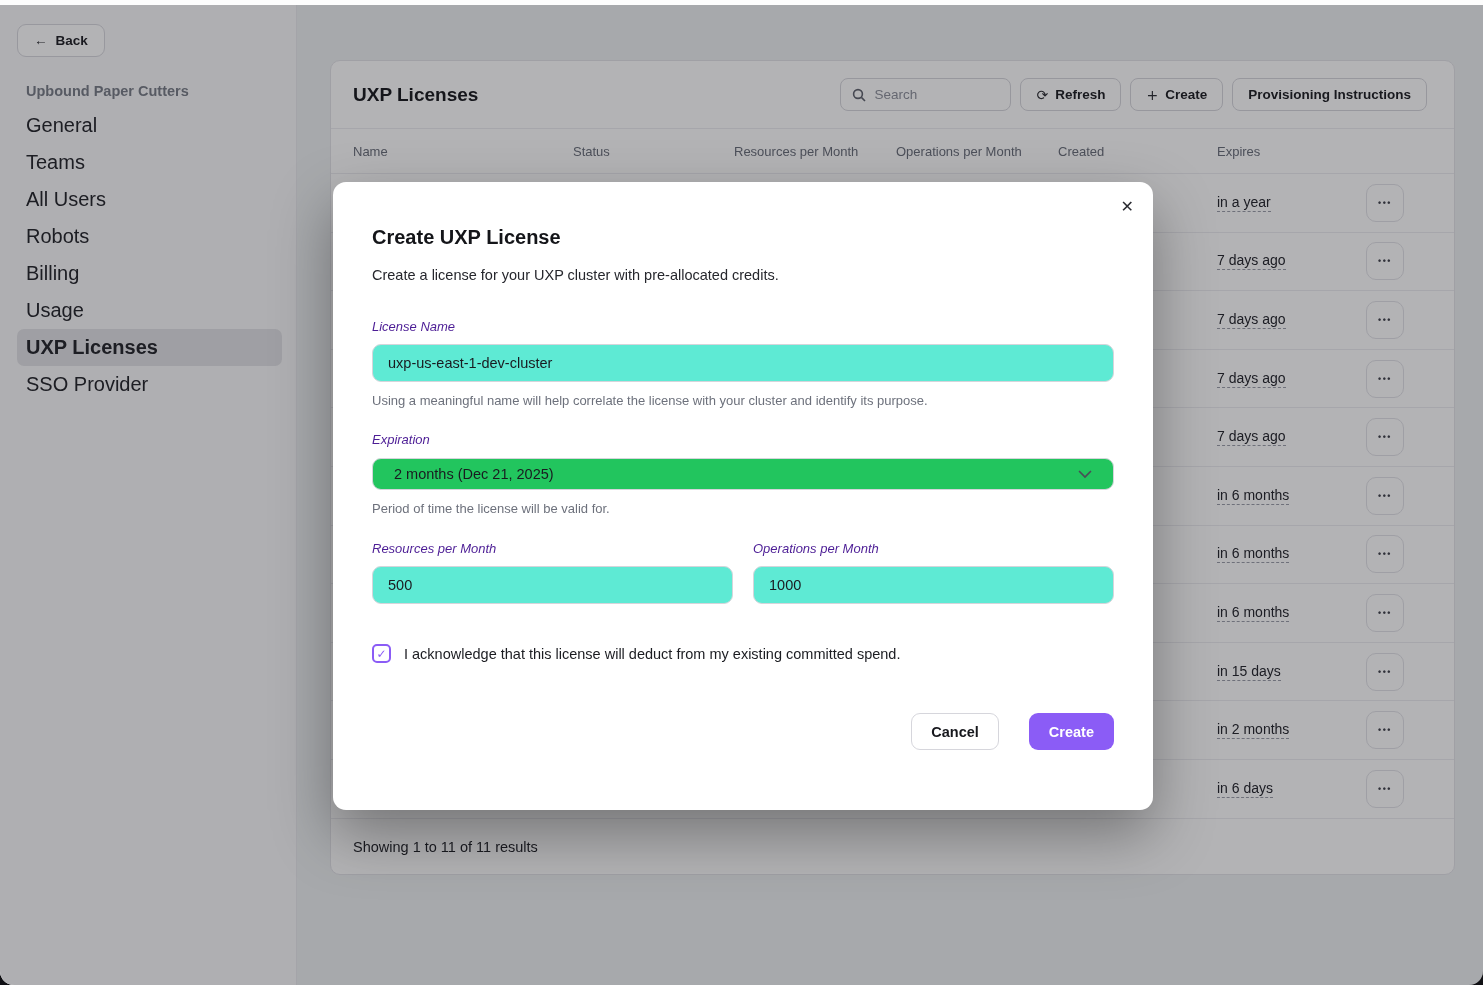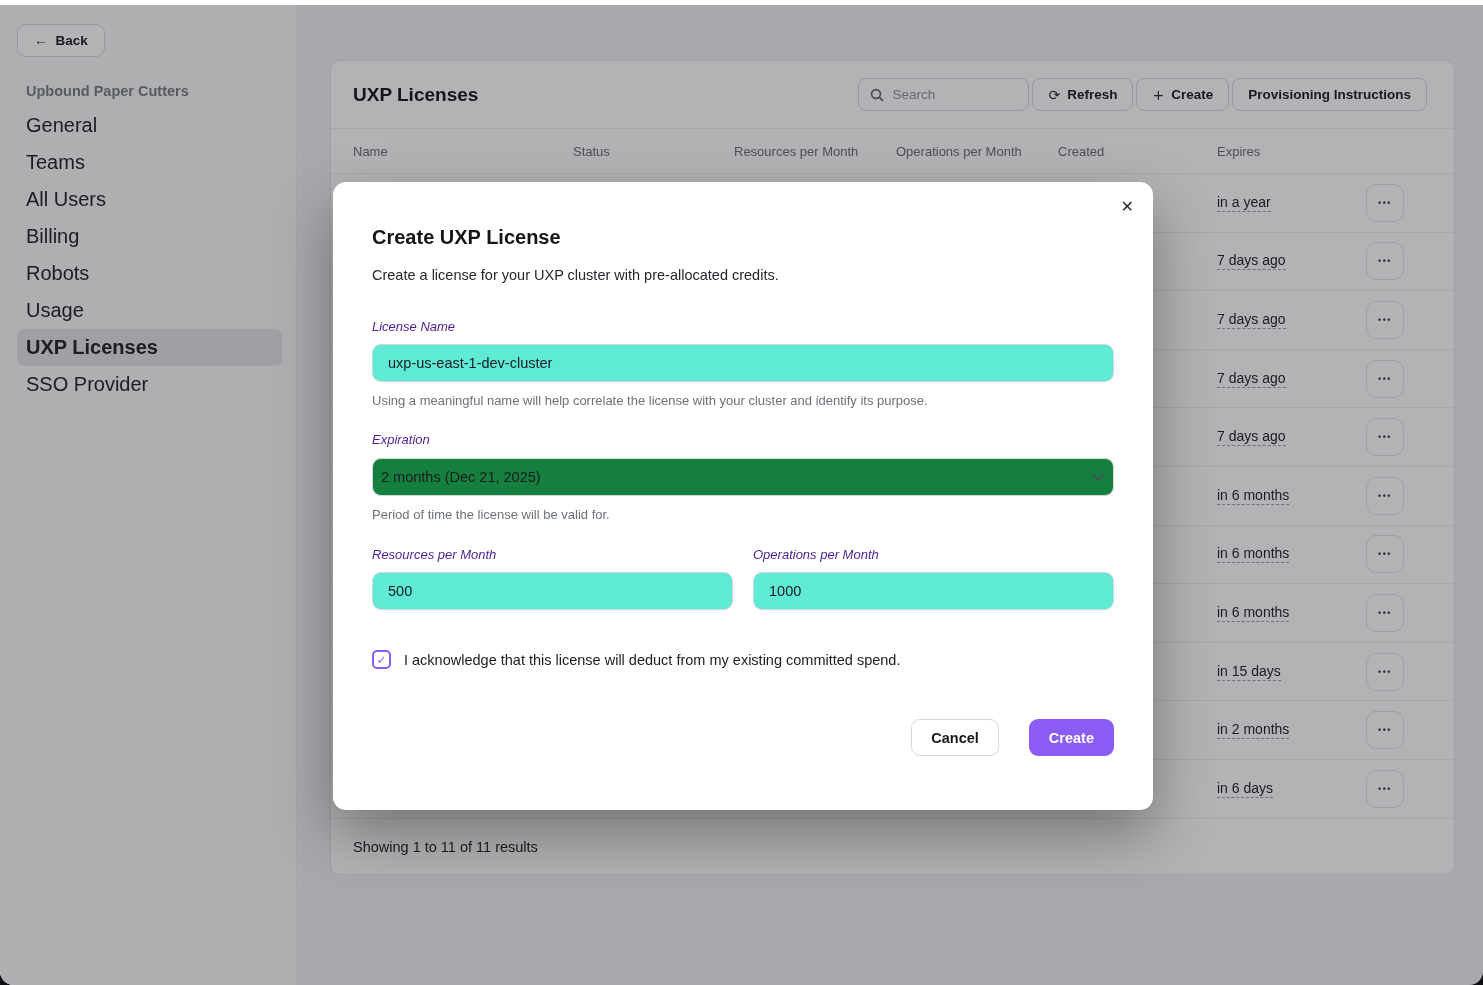--- a/index.html
+++ b/index.html
@@ -17,21 +17,21 @@
   .org-name { margin:26px 0 8px 26px; font-size:14.5px; font-weight:bold; color:#787d87; }
   .nav-item { height:37px; margin:0 14px 0 17px; padding-left:9px; display:flex; align-items:center;
               font-size:20px; color:#23242a; border-radius:7px; cursor:pointer; }
   .nav-item.active { background:#e2e2e6; font-weight:bold; }
 
   
   .card { position:absolute; left:330px; top:60px; width:1125px; height:815px;
           background:#fff; border:1px solid #e3e3e8; border-radius:10px; overflow:hidden; }
   .card-header { height:67px; display:flex; align-items:center; padding:0 27px 0 22px; }
   .card-title { font-size:19px; font-weight:bold; color:#17181d; }
-  .controls { margin-left:auto; display:flex; align-items:center; gap:3px; }
+  .controls { margin-left:auto; display:flex; align-items:center; gap:9px; }
   .search-box { width:171px; height:33px; background:#fff; border:1px solid #d6d6dc; border-radius:8px;
                 display:flex; align-items:center; padding:0 11px; gap:8px; }
   .search-box input { border:none; outline:none; width:100%; font-size:13.5px; color:#1c1d22;
                       font-family:"Liberation Sans", sans-serif; background:transparent; }
   .search-box input::placeholder { color:#8d909b; }
   .btn { height:33px; padding:0 15px; background:#fff; border:1px solid #d6d6dc; border-radius:8px;
          display:flex; align-items:center; gap:7px; font-size:13.5px; font-weight:bold; color:#1b1c21; cursor:pointer; }
   .btn .glyph { font-family:"DejaVu Sans", sans-serif; font-weight:normal; font-size:14px; color:#2a2b31; }
 
   .thead { height:45px; border-top:1px solid #ececf0; display:grid;
@@ -57,23 +57,23 @@
                  cursor:pointer; background:none; border:none; font-family:"DejaVu Sans", sans-serif; }
   .modal-title { margin-top:44px; font-size:20px; font-weight:bold; color:#141519; }
   .modal-desc { margin-top:18px; font-size:14.5px; color:#26272d; }
   .field-label { font-size:13px; color:#4c1d95;font-style:italic; }
   .lbl-name { margin-top:36px; }
   .text-input { margin-top:10px; width:100%; height:38px; border:1px solid #d5d5db; border-radius:9px;
                 padding:0 15px; font-size:14.5px; color:#1a1b20; outline:none;
                 font-family:"Liberation Sans", sans-serif; background:#5eead4; }
   .help-text { margin-top:11px; font-size:13px; color:#6d717c; }
   .lbl-exp { margin-top:24px; }
-  .select-box { margin-top:11px; width:100%; height:38px; border:1px solid #d5d5db; border-radius:9px;
-                display:flex; align-items:center; padding:0 8px; font-size:14.5px; color:#1a1b20;
-                background:#15803d; cursor:pointer; }
+  .select-box { margin-top:11px; width:100%; height:32px; border:1px solid #d5d5db; border-radius:9px;
+                display:flex; align-items:center; padding:0 21px; font-size:14.5px; color:#1a1b20;
+                background:#22c55e; cursor:pointer; }
   .select-box .chev { margin-left:auto; }
   .two-col { margin-top:25px; display:flex; gap:20px; }
   .col { flex:1; }
   .col .text-input { margin-top:10px; }
   .ack-row { margin-top:40px; display:flex; align-items:center; gap:13px; }
   .checkbox { width:19px; height:19px; border:2px solid #8b5cf6; border-radius:5px; background:#fff;
               display:flex; align-items:center; justify-content:center; cursor:pointer;
               font-size:12px; font-weight:bold; color:#8b5cf6; flex:none;
               font-family:"DejaVu Sans", sans-serif; }
   .ack-label { font-size:14.5px; color:#1b1c21; }
@@ -93,22 +93,22 @@
 
   <div class="sidebar">
     <button class="back-btn">
       <span>←</span>
       <span>Back</span>
     </button>
     <div class="org-name">Upbound Paper Cutters</div>
     <div class="nav-item">General</div>
     <div class="nav-item">Teams</div>
     <div class="nav-item">All Users</div>
+    <div class="nav-item">Robots</div>
     <div class="nav-item">Billing</div>
-    <div class="nav-item">Robots</div>
     <div class="nav-item">Usage</div>
     <div class="nav-item active">UXP Licenses</div>
     <div class="nav-item">SSO Provider</div>
   </div>
 
   <div class="card">
     <div class="card-header">
       <div class="card-title">UXP Licenses</div>
       <div class="controls">
         <div class="search-box">

